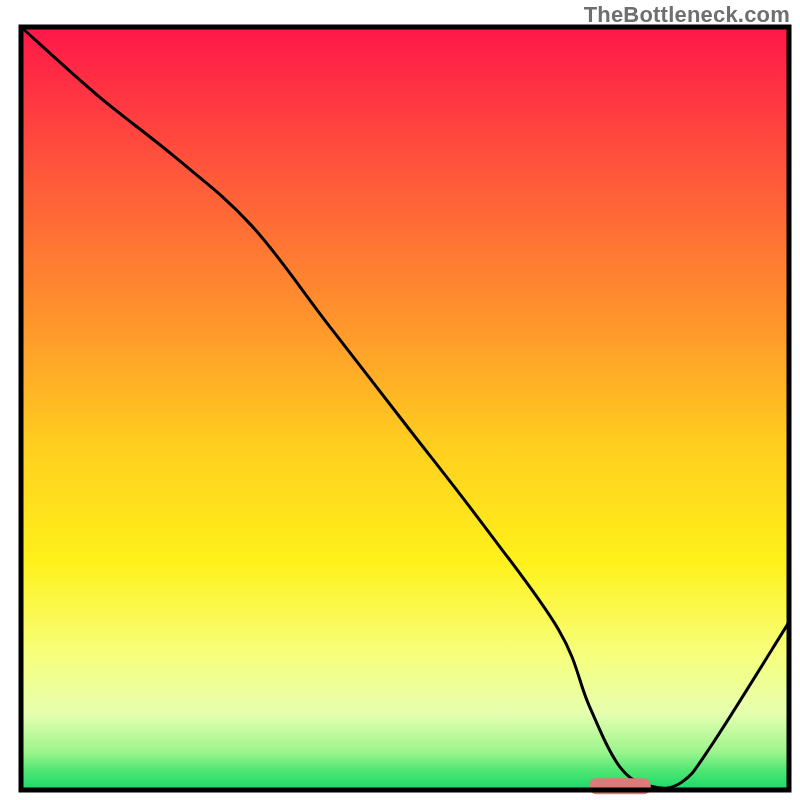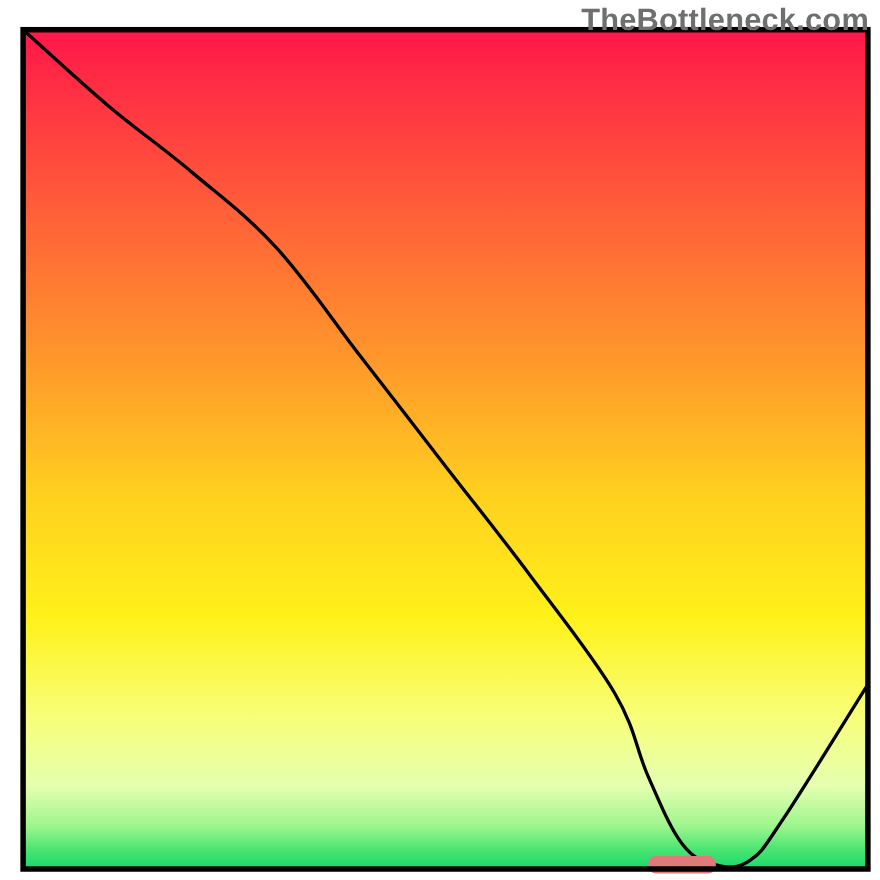--- a/index.html
+++ b/index.html
@@ -3,21 +3,21 @@
 <meta charset="utf-8">
 <style>
   * { margin: 0; padding: 0; box-sizing: border-box; }
   html, body { width: 800px; height: 800px; overflow: hidden; background: #fff; }
   .wrap { position: relative; width: 800px; height: 800px; }
   .attribution {
     position: absolute;
     top: 2px;
     right: 10px;
     font-family: Arial, Helvetica, sans-serif;
-    font-size: 28px;
+    font-size: 22px;
     font-weight: 600;
     color: #6f6f6f;
     letter-spacing: 0.2px;
     z-index: 10;
   }
   svg.chart { position: absolute; left: 0; top: 0; width: 800px; height: 800px; }
 </style>
 </head>
 <body>
 <div class="wrap">

